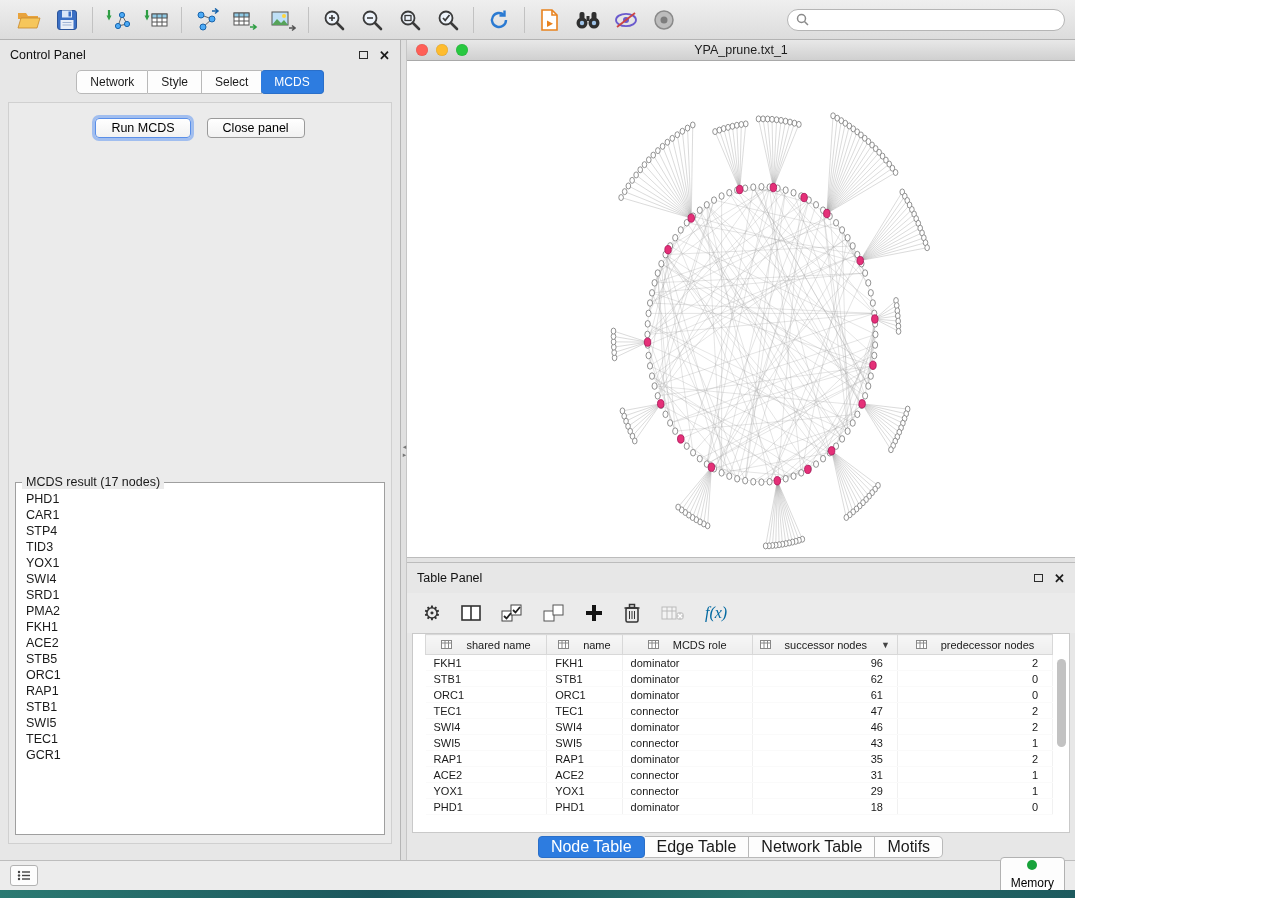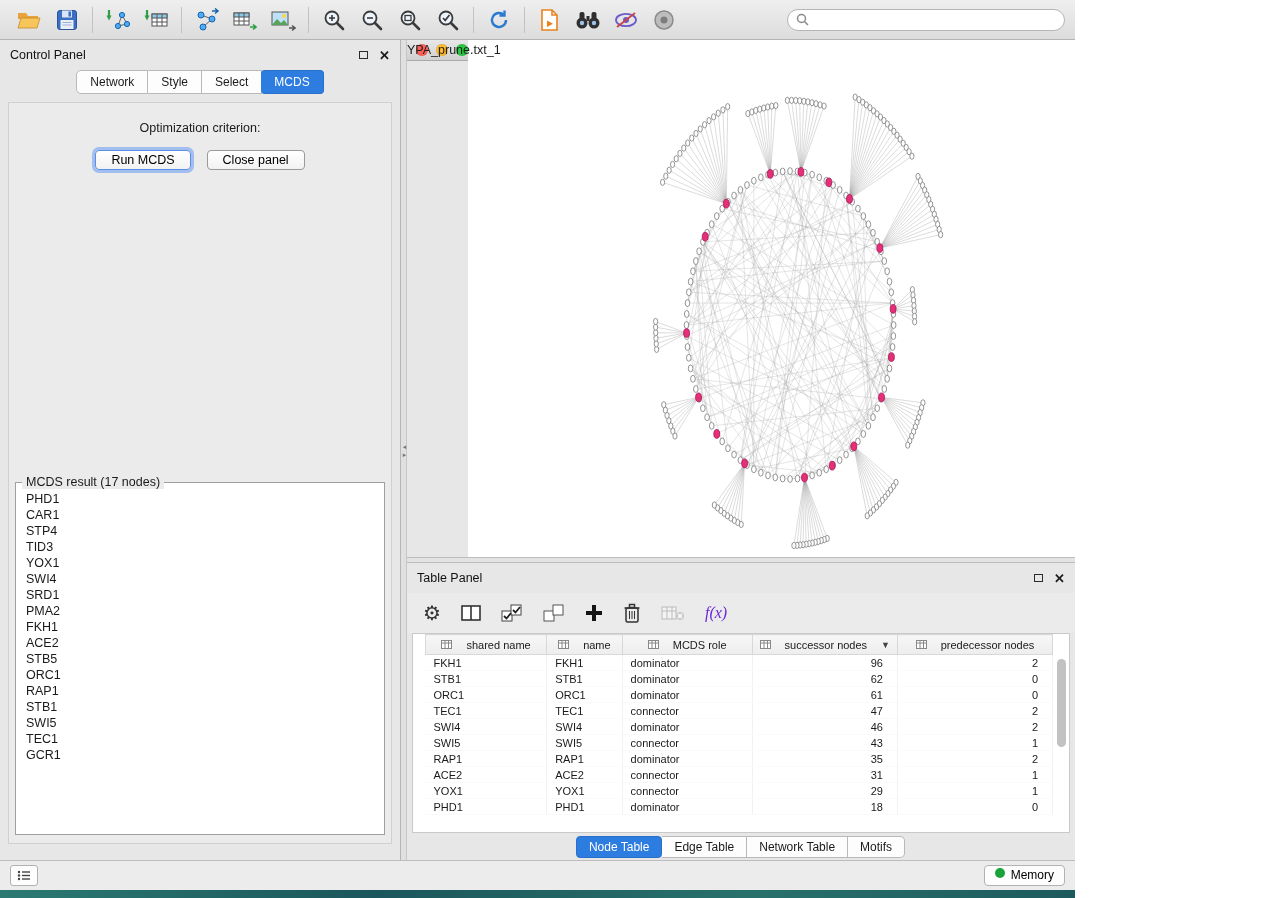--- a/index.html
+++ b/index.html
@@ -42,53 +42,53 @@
   .result-group legend { font-size:12.5px; background:#ebebeb; padding:0 4px; margin-left:6px; }
   .result-list { position:absolute; left:3px; right:3px; top:2px; bottom:3px; background:#fff; overflow:hidden; }
   .result-item { font-size:12.5px; line-height:16px; padding-left:7px; cursor:default; }
 
   
   .v-splitter { width:7px; flex:none; background:#e0e0e0; border-left:1px solid #b5b5b5; border-right:1px solid #c6c6c6; position:relative; cursor:col-resize; }
   .v-splitter .collapse-handle { position:absolute; top:403px; left:0; width:7px; font-size:7px; color:#777; line-height:8px; text-align:center; }
 
   
   .right-area { flex:1; display:flex; flex-direction:column; min-width:0; background:#e7e7e7; }
-  .network-window { height:517px; flex:none; display:flex; }
+  .network-window { height:517px; flex:none; display:flex; flex-direction:column; }
   .net-titlebar { height:21px; flex:none; background:linear-gradient(#e8e8e8,#d0d0d0); border-bottom:1px solid #a9a9a9; position:relative; display:flex; align-items:center; padding-left:9px; gap:8px; }
   .tl { width:12px; height:12px; border-radius:50%; flex:none; cursor:pointer; box-shadow:inset 0 0 1px rgba(0,0,0,.3); }
   .tl.red { background:#ff5f57; } .tl.yellow { background:#febc2e; } .tl.green { background:#28c840; }
   .net-title { position:absolute; left:0; right:0; text-align:center; font-size:12.5px; color:#1d1d1d; pointer-events:none; }
   .network-canvas { flex:1; background:#fff; display:block; width:100%; }
 
   .h-splitter { height:6px; flex:none; background:#e3e3e3; border-top:1px solid #bcbcbc; border-bottom:1px solid #bcbcbc; cursor:row-resize; }
 
   
   .table-panel { flex:1; display:flex; flex-direction:column; min-height:0; }
   .table-toolbar { height:40px; flex:none; background:#ebebeb; display:flex; align-items:center; padding-left:16px; gap:20px; }
   .tt-btn { border:none; background:transparent; display:flex; align-items:center; justify-content:center; cursor:pointer; height:28px; }
   .gear-glyph { font-size:20px; color:#333; line-height:1; }
-  .fx-glyph { font-family:"Liberation Serif", serif; font-style:italic; font-size:16px; color:#6d28d9; }
+  .fx-glyph { font-family:"Liberation Serif", serif; font-style:italic; font-size:16px; color:#0369a1; }
   .table-area { flex:1; background:#fff; border:1px solid #c9c9c9; margin:0 5px; position:relative; overflow:hidden; }
   table.node-table { border-collapse:collapse; margin-left:12px; font-size:11px; table-layout:fixed; }
   .node-table th { height:20px; background:linear-gradient(#f7f7f7,#ededed); border:1px solid #d8d8d8; font-weight:normal; padding:0 4px; cursor:pointer; }
   .node-table th.filler { background:transparent; border:none; }
   .hdr { display:flex; align-items:center; justify-content:center; gap:14px; white-space:nowrap; }
   .sort-arrow { font-size:9px; color:#444; }
   .node-table td { height:16px; padding:0 8px; border-right:1px solid #f1f1f1; border-bottom:1px solid #fafafa; white-space:nowrap; overflow:hidden; }
   .node-table td.num { text-align:right; padding-right:14px; }
   .node-table td.filler { border:none; }
   .vscroll { position:absolute; right:2px; top:22px; bottom:4px; width:11px; }
   .vscroll .thumb { position:absolute; top:3px; height:88px; left:1px; right:1px; background:#c2c2c2; border-radius:5px; cursor:pointer; }
   .table-tabs { height:27px; flex:none; display:flex; justify-content:center; align-items:center; background:#e7e7e7; }
-  .table-tabs .tab { font-size:12px; padding:10px 12px; height:19px; }
+  .table-tabs .tab { font-size:16px; padding:10px 12px; height:19px; }
 
   
   .statusbar { height:30px; flex:none; background:#ececec; border-top:1px solid #bdbdbd; display:flex; align-items:center; padding:0 10px; }
   .status-left-btn { width:28px; height:21px; background:#fdfdfd; border:1px solid #b2b2b2; border-radius:3px; display:flex; align-items:center; justify-content:center; cursor:pointer; }
-  .memory-btn { margin-left:auto; display:flex; gap:6px; background:#fdfdfd; border:1px solid #b2b2b2; border-radius:4px; padding:2px 10px 3px; font-size:12px; font-family:inherit; cursor:pointer; }
+  .memory-btn { margin-left:auto; display:flex; align-items:center; gap:6px; background:#fdfdfd; border:1px solid #b2b2b2; border-radius:4px; padding:2px 10px 3px; font-size:12px; font-family:inherit; cursor:pointer;flex-direction:column; }
   .green-dot { width:10px; height:10px; border-radius:50%; background:#17a23a; }
 
   .desktop-strip { height:8px; flex:none; background:linear-gradient(90deg,#2b7a72,#1b565c 35%,#28716b 70%,#1d5a5e); }
 </style>
 </head>
 <body>
 
 <div class="app">
 
   <div class="toolbar">
@@ -249,21 +249,20 @@
           <span class="close-glyph">✕</span>
         </span>
       </div>
       <div class="cp-tabs">
         <div class="tab">Network</div>
         <div class="tab">Style</div>
         <div class="tab">Select</div>
         <div class="tab active">MCDS</div>
       </div>
       <div class="mcds-content">
-        <div class="opt-label">Optimization criterion:</div>
         <div class="btn-row">
           <button class="swing-btn run-btn">Run MCDS</button>
           <button class="swing-btn">Close panel</button>
         </div>
         <fieldset class="result-group">
           <legend>MCDS result (17 nodes)</legend>
           <div class="result-list">
               <div class="result-item">PHD1</div>
               <div class="result-item">CAR1</div>
               <div class="result-item">STP4</div>

